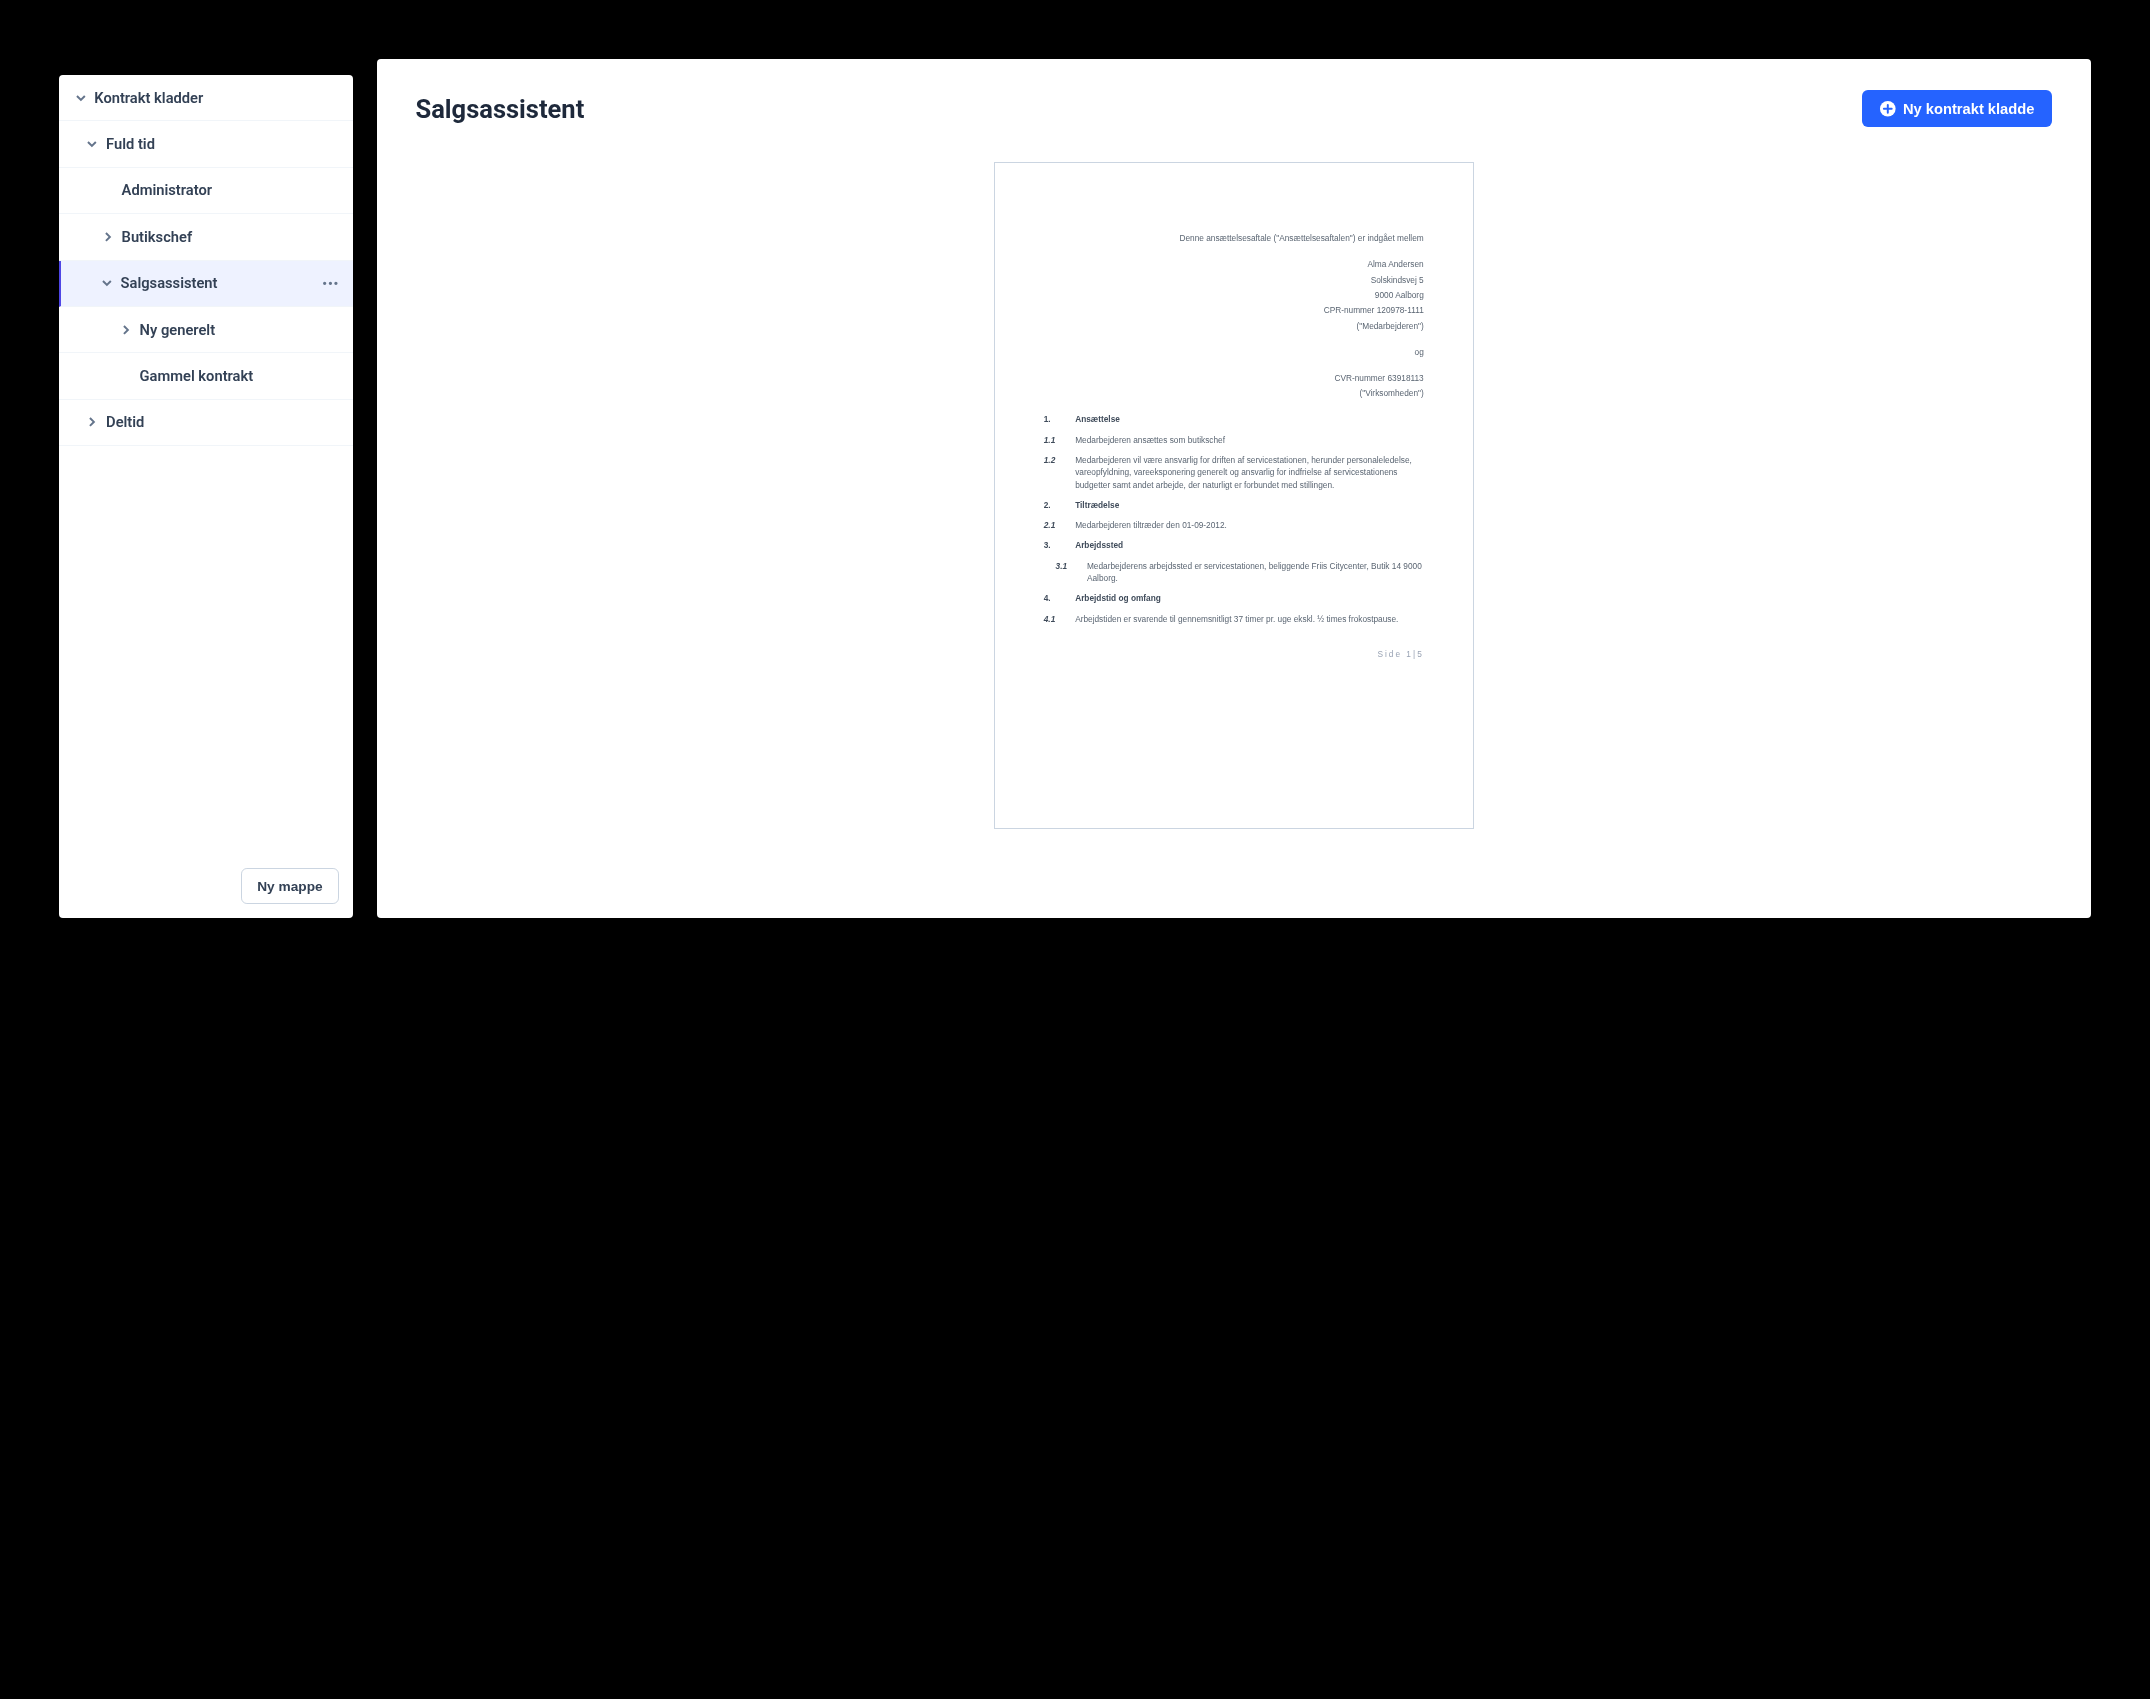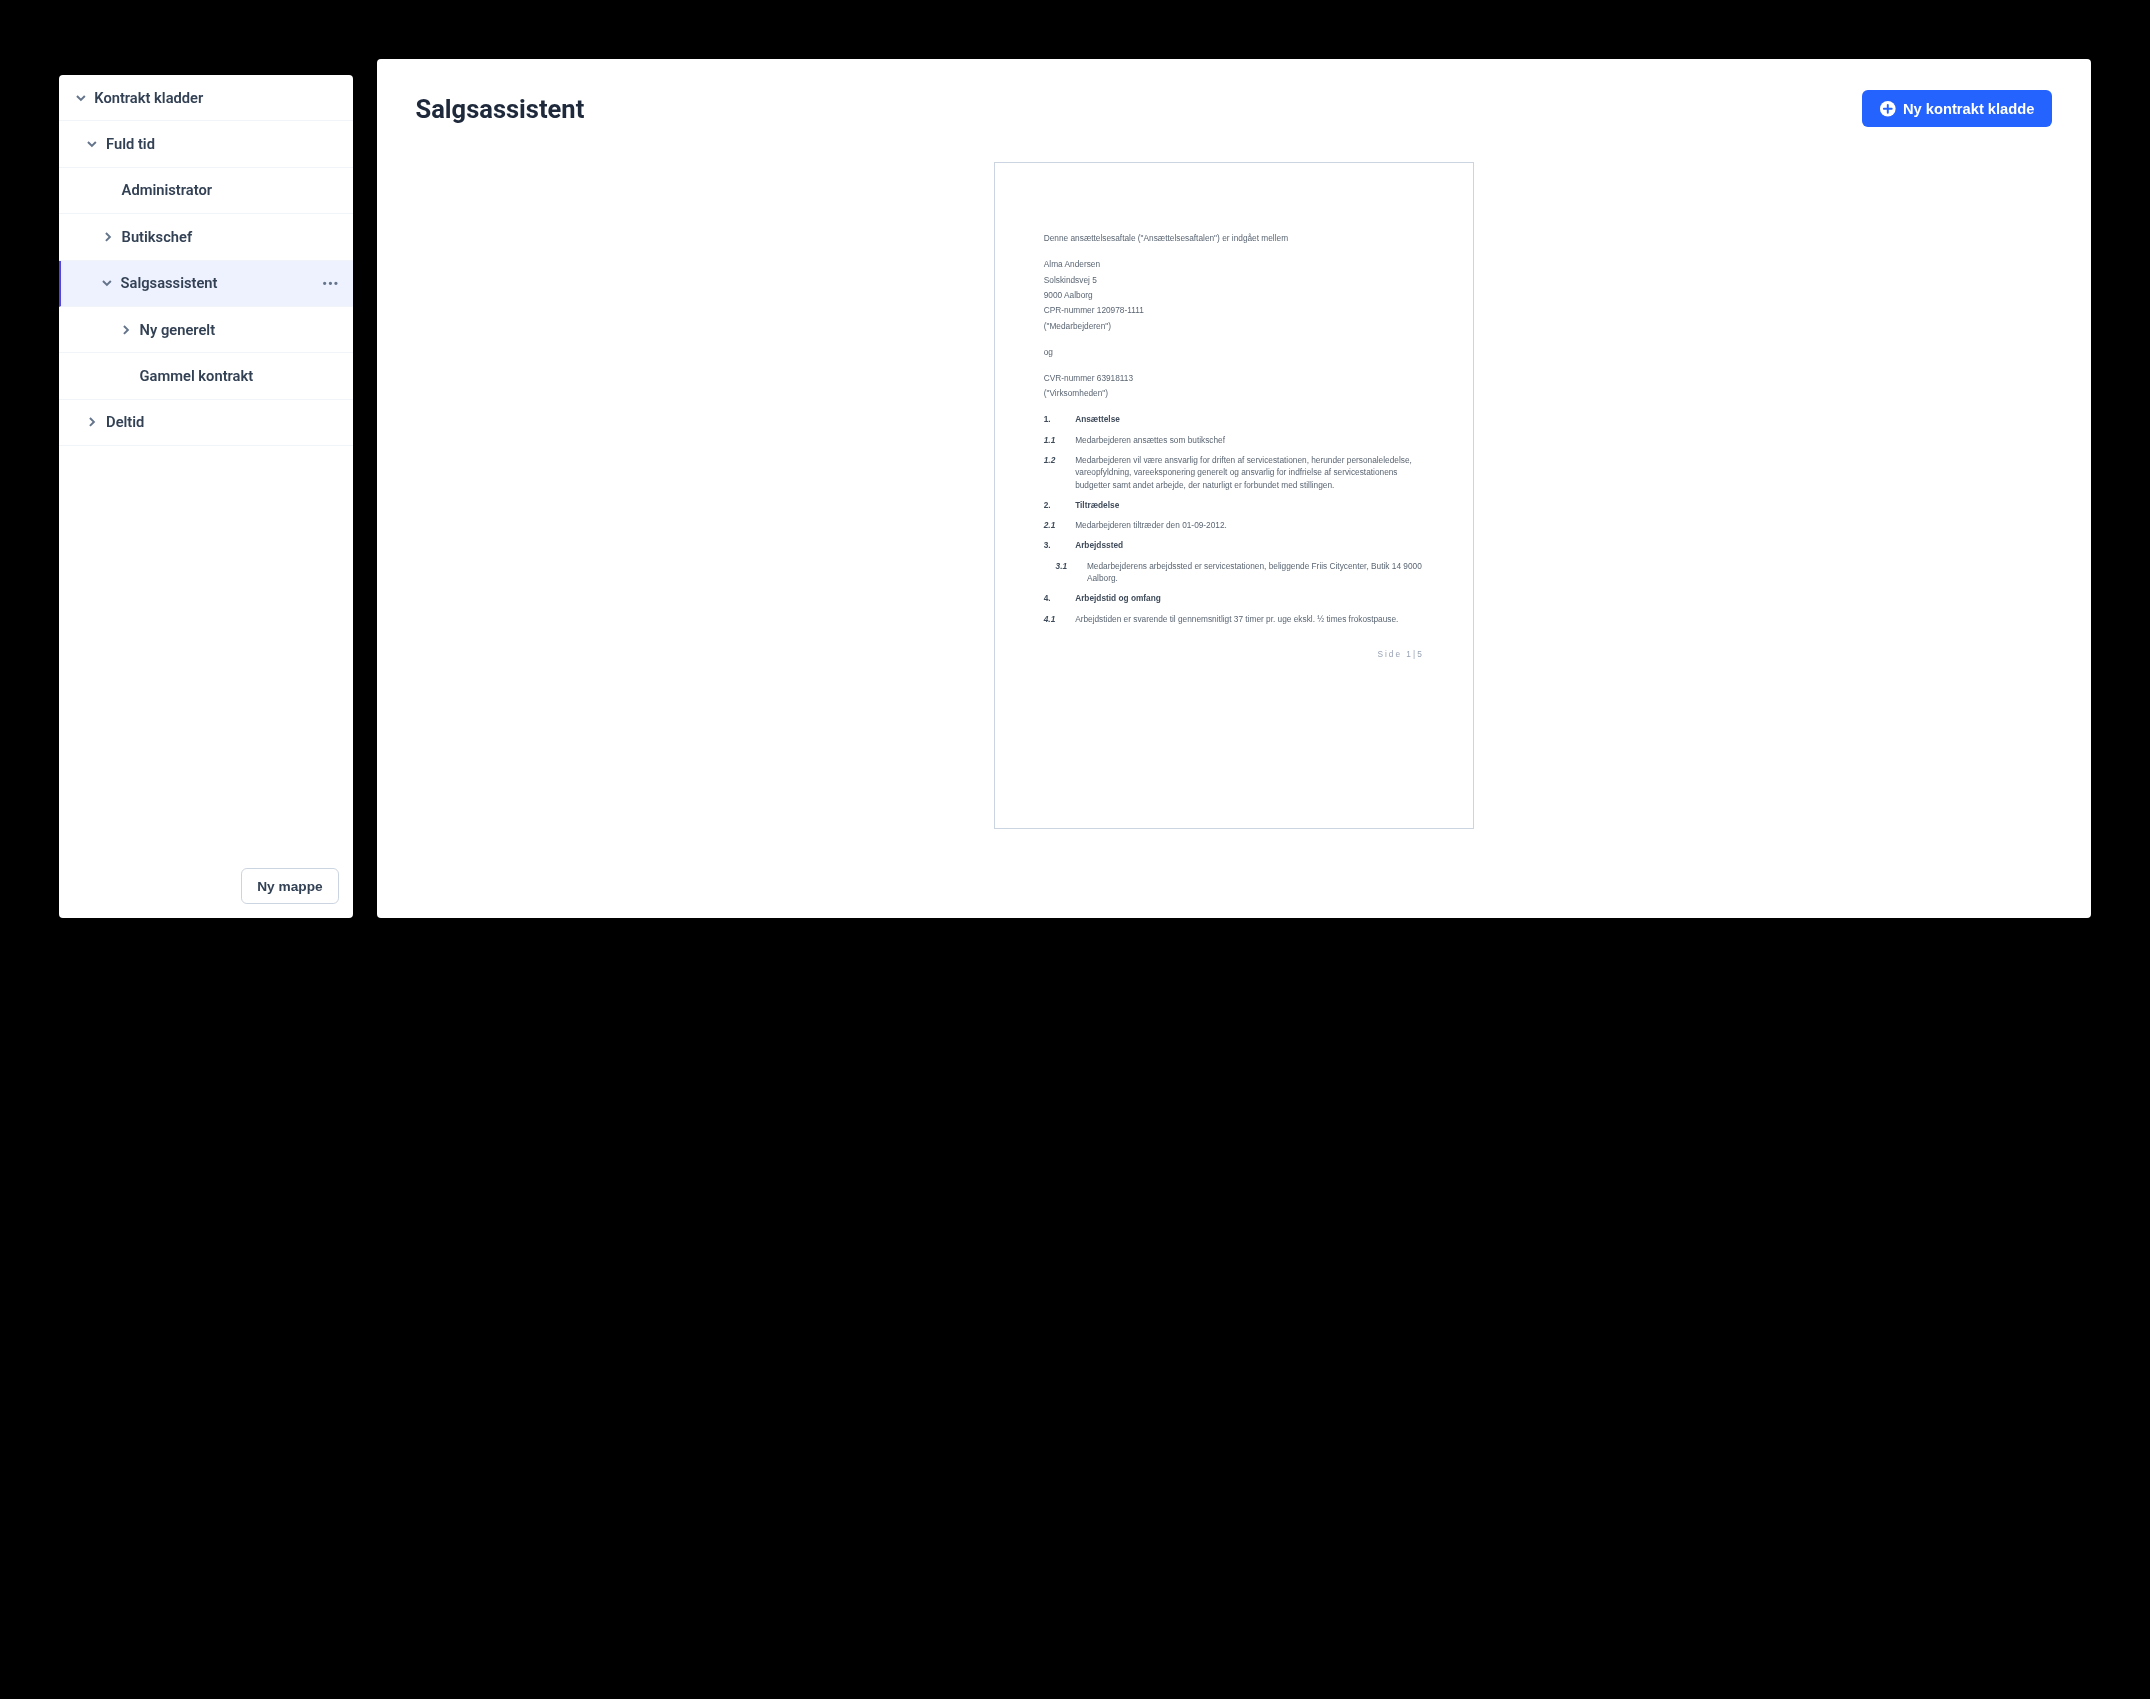--- a/index.html
+++ b/index.html
@@ -99,21 +99,21 @@
       background: #fff;
       padding: 69px 49px 29px 49px;
       font-family: Arial, sans-serif;
       font-size: 8.3px;
       color: #5a6572;
       line-height: 1.5;
       min-height: 667px;
       position: relative;
     }
     .doc-preview p { margin-bottom: 2.9px; }
-    .doc-block { margin-bottom: 13.7px; }
+    .doc-block { margin-bottom: 13.7px; text-align: right; }
     .doc-section-row { display: flex; gap: 11.8px; margin-bottom: 7.8px; }
     .doc-section-num { width: 19.6px; font-weight: 700; color: #3f4b5a; flex-shrink: 0;}
     .doc-section-title { font-weight: 700; color: #3f4b5a; }
     .doc-sub-row { display: flex; gap: 11.8px; margin-bottom: 7.8px; }
     .doc-sub-num { width: 19.6px; font-weight: 700; color: #3f4b5a; flex-shrink: 0; font-style: italic;}
     .doc-sub-text { flex: 1; }
     .doc-page-footer {
       text-align: right;
       letter-spacing: 2px;
       margin-top: 23.5px;

